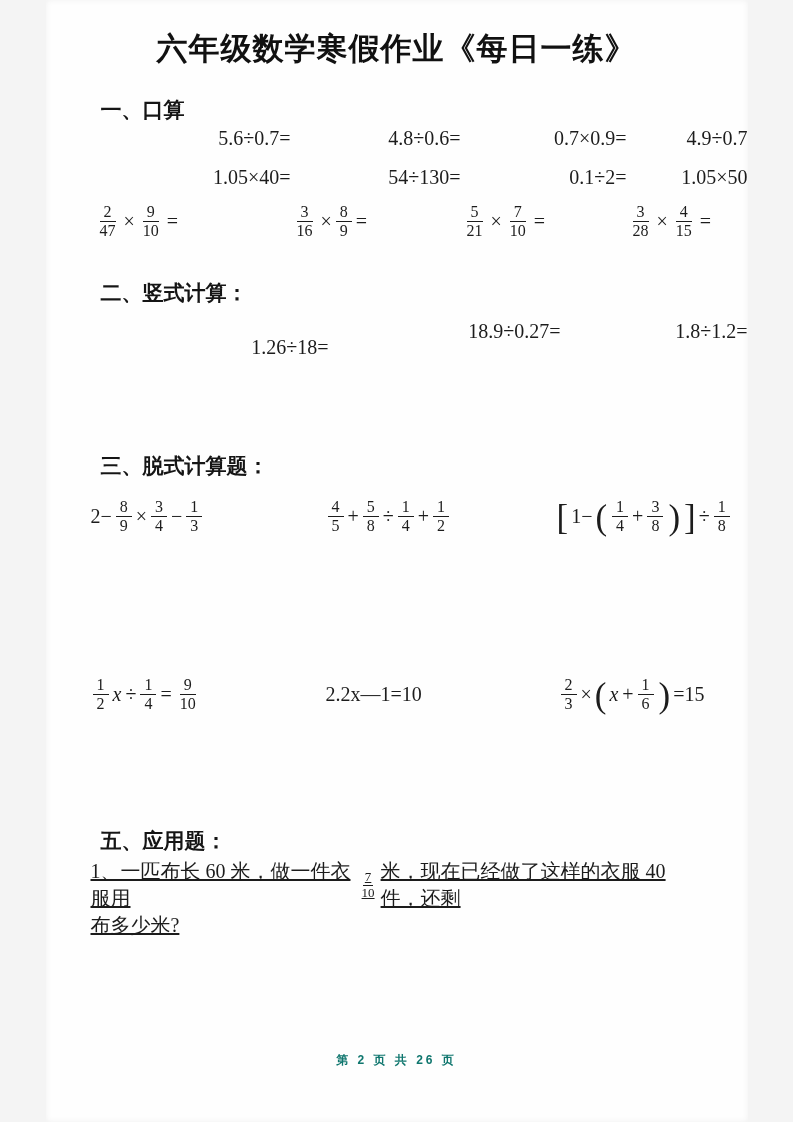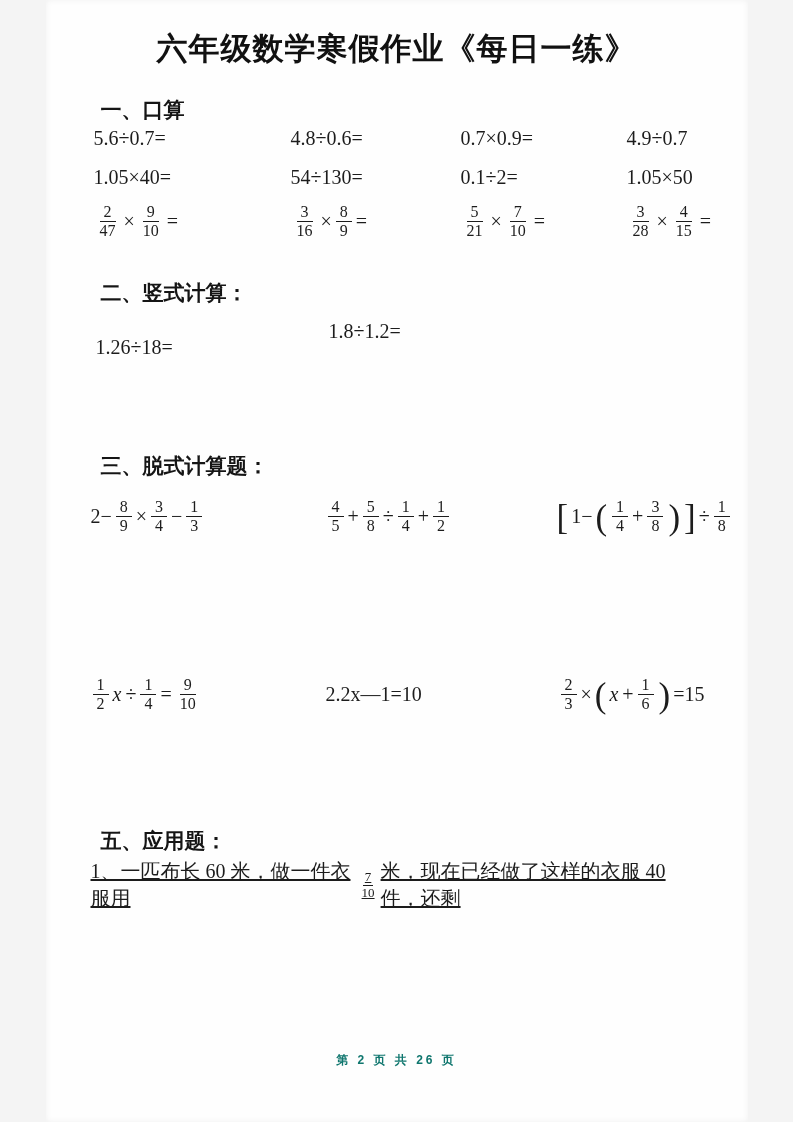--- a/index.html
+++ b/index.html
@@ -25,21 +25,21 @@
     margin:0;
     font-family:"Liberation Sans", sans-serif;
     font-weight:900;font-size:21px;color:#151515;
     padding-left:55px;
   }
   .row{display:grid;font-size:20px;}
   .row-oral{padding-left:48px;grid-template-columns:197px 170px 166px auto;}
   .row-vert{padding-left:50px;grid-template-columns:233px 232px auto;}
   .row-step{padding-left:45px;grid-template-columns:235px 230px auto;}
   .row-eq{padding-left:45px;grid-template-columns:235px 233px auto;}
-  .prob{white-space:nowrap;}
+  .prob{white-space:nowrap;text-align:right;}
   .mexp{display:flex;align-items:center;gap:2px;}
   .drop16{position:relative;top:16px;}
   .frac{display:inline-flex;flex-direction:column;align-items:center;margin:0 2px;}
   .frac .num{display:block;border-bottom:1.6px solid #1c1c1c;padding:0 4px;line-height:1.15;font-size:16px;}
   .frac .den{display:block;padding:0 4px;line-height:1.15;font-size:16px;}
   .small-frac .frac .num,.small-frac .frac .den{font-size:13px;padding:0 2px;line-height:1.1;}
   .big{font-size:35px;font-weight:300;line-height:.9;transform:scaleY(1.05);margin:0 1px;}
   .ital{font-style:italic;margin-right:2px;}
   .wordline{font-size:20px;padding-left:45px;padding-right:40px;text-decoration:underline;}
   .footer{
@@ -119,20 +119,21 @@
           <span class="den">15</span>
         </span>
         <span>=</span>
       </div>
   </div>
 
   <h2 class="heading abs" style="top:279px">二、竖式计算：</h2>
 
   <div class="row row-vert abs" style="top:320px">
     <div class="prob drop16">1.26÷18=</div>
+    <div class="prob">18.9÷0.27=</div>
     <div class="prob">1.8÷1.2=</div>
   </div>
 
   <h2 class="heading abs" style="top:452px">三、脱式计算题：</h2>
 
   <div class="row row-step abs" style="top:498px">
     <div class="prob mexp">
         <span>2−</span>
         <span class="frac">
           <span class="num">8</span>
@@ -237,16 +238,17 @@
 
   <div class="wordline mexp small-frac abs" style="top:858px">
       <span>1、一匹布长 60 米，做一件衣服用</span>
       <span class="frac">
         <span class="num">7</span>
         <span class="den">10</span>
       </span>
       <span>米，现在已经做了这样的衣服 40 件，还剩</span>
     </div>
 
+  <div class="wordline abs" style="top:912px">布多少米?</div>
 
   <div class="footer abs" style="top:1052px">第 2 页 共 26 页</div>
 
 </div>
 
 </body></html>

